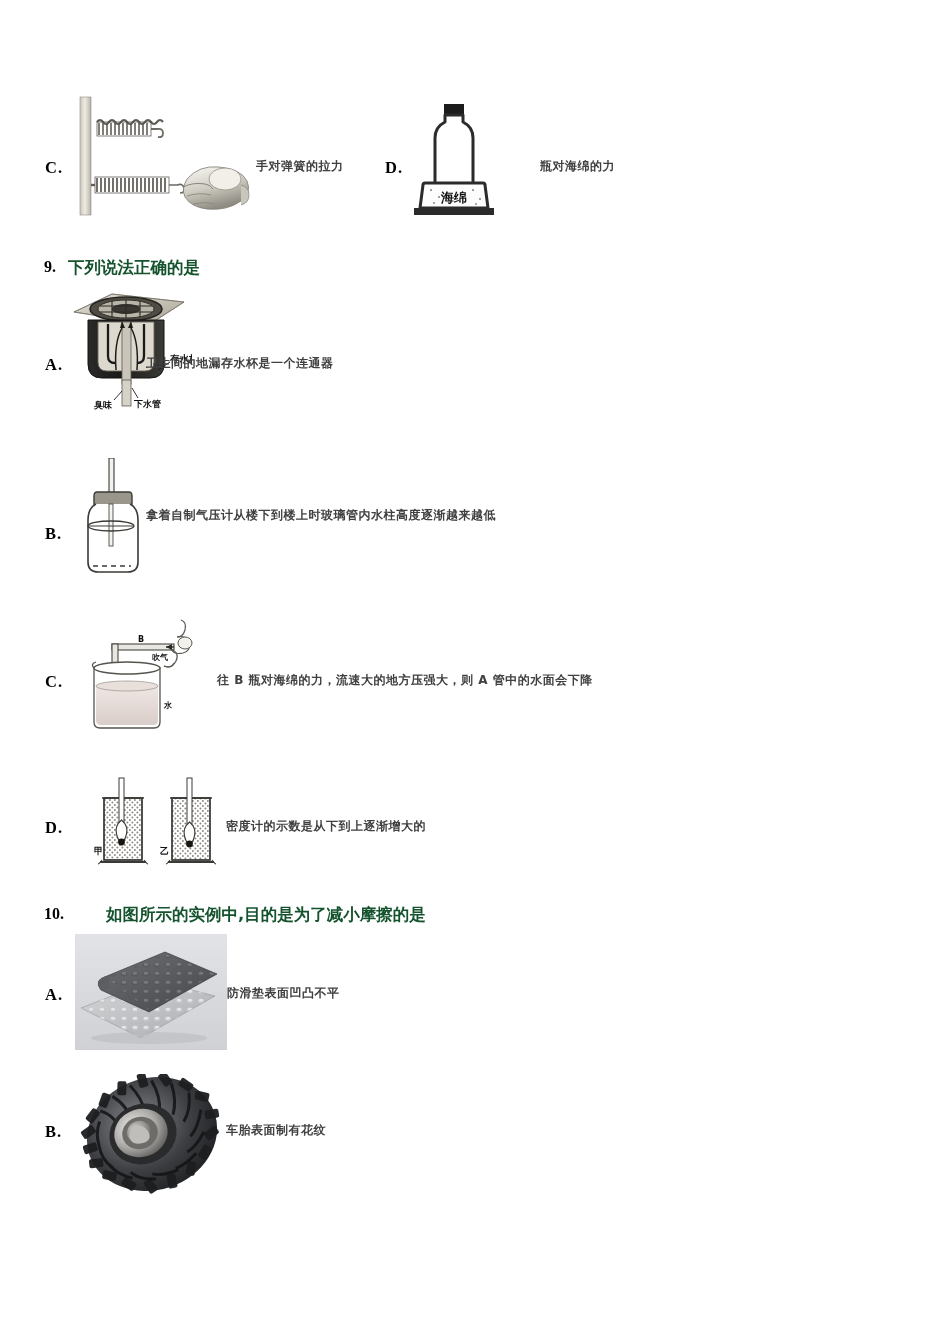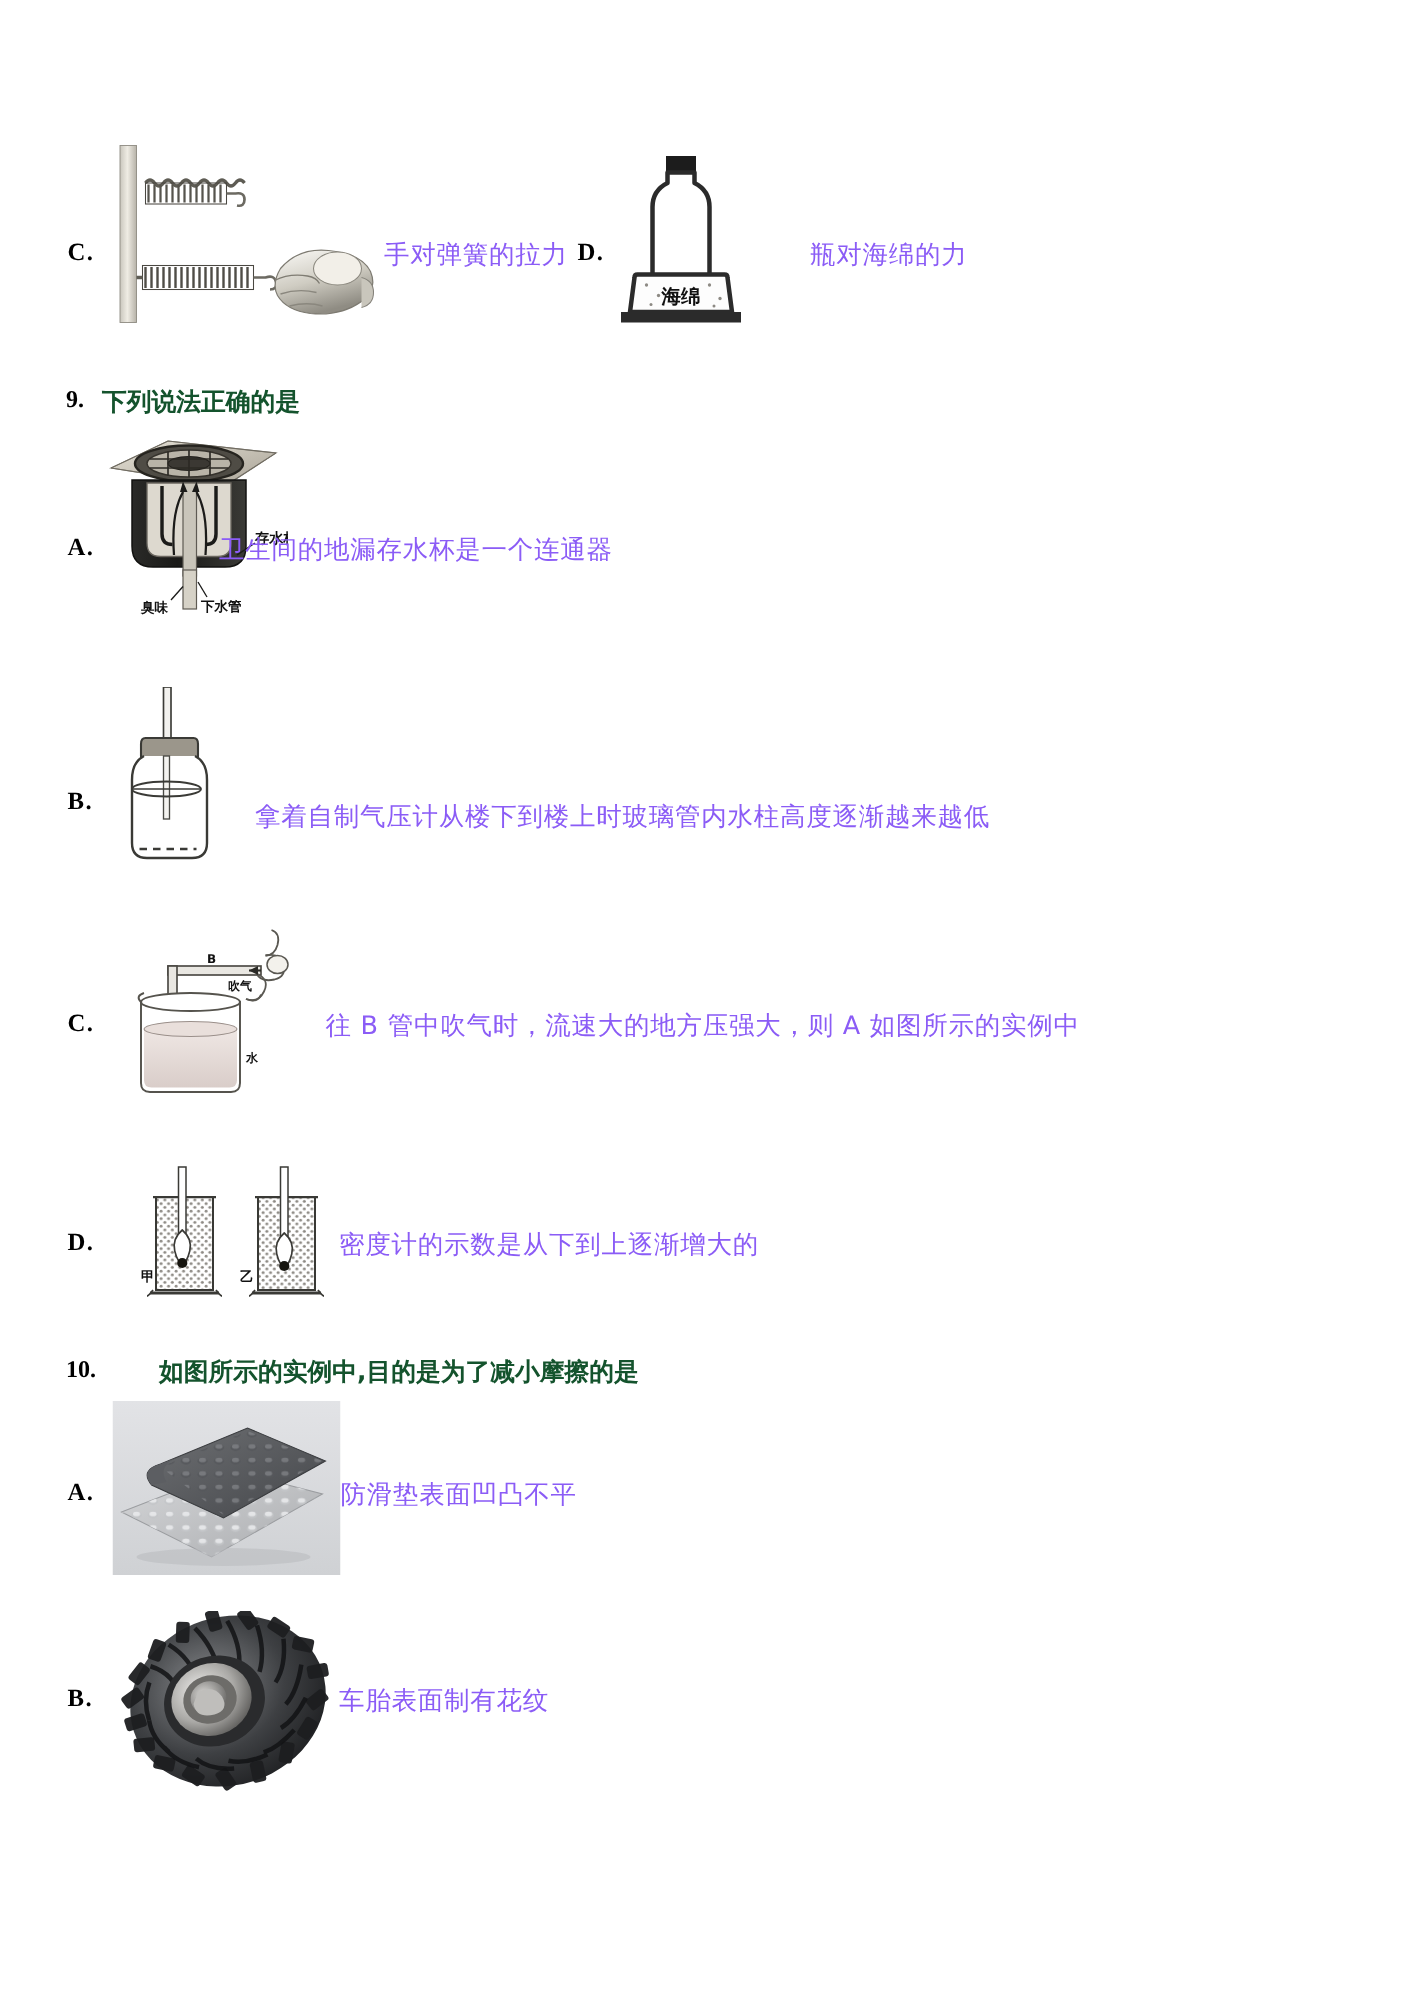--- a/index.html
+++ b/index.html
@@ -22,25 +22,25 @@
   
   .opt-label {
     font-family: "Liberation Serif", "DejaVu Serif", serif;
     font-weight: bold;
     font-size: 16.5px;
     letter-spacing: 1px;
     white-space: nowrap;
   }
   .cn {
     font-family: "DejaVu Sans", "Liberation Sans", sans-serif;
-    font-weight: normal;
-    font-size: 17px;
+    font-weight: bold;
+    font-size: 12px;
     letter-spacing: 0.5px;
     white-space: nowrap;
-    color: #8b5cf6;
+    color: #404040;
   }
   .qnum {
     font-family: "Liberation Serif", "DejaVu Serif", serif;
     font-weight: bold;
     font-size: 16px;
     white-space: nowrap;
   }
   .qtext {
     font-family: "DejaVu Sans", "Liberation Sans", sans-serif;
     font-weight: bold;
@@ -227,21 +227,21 @@
 
       <ellipse cx="28" cy="68" rx="23" ry="5" fill="none" stroke="#3a3a36" stroke-width="1.3"></ellipse>
       <path d="M5,68 h46" stroke="#3a3a36" stroke-width="1.1"></path>
 
       <g stroke="#3a3a36" stroke-width="1.6" stroke-dasharray="5 4">
         <path d="M10,108 h38"></path>
       </g>
     </svg>
   </div>
 
-  <div class="abs cn" style="left:146px; top:533px;margin-left:24px;">拿着自制气压计从楼下到楼上时玻璃管内水柱高度逐渐越来越低</div>
+  <div class="abs cn" style="left:146px; top:507px;">拿着自制气压计从楼下到楼上时玻璃管内水柱高度逐渐越来越低</div>
 
   <div class="abs opt-label" style="left:45px; top:672px;">C.</div>
 
   <div class="fig" style="left:86px; top:616px; width:124px; height:120px;">
     <svg width="124" height="120" viewBox="0 0 124 120">
       <defs>
         <linearGradient id="liqg" x1="0" y1="0" x2="0" y2="1">
           <stop offset="0%" stop-color="#efe7e4"></stop>
           <stop offset="100%" stop-color="#d9cdc9"></stop>
         </linearGradient>
@@ -271,21 +271,21 @@
         <path d="M78,50 q8,3 10,-3"></path>
       </g>
       <ellipse cx="99" cy="27" rx="7" ry="6" fill="#f3f1ec" stroke="#5a5852" stroke-width="1"></ellipse>
 
       <path d="M88,31 L80,31" stroke="#2b2a26" stroke-width="1.4"></path>
       <path d="M80,31 l6,-3 v6 z" fill="#2b2a26"></path>
       <text x="66" y="44" class="tiny-cn" font-size="8" fill="#111">吹气</text>
     </svg>
   </div>
 
-  <div class="abs cn" style="left:217px; top:672px;">往 B 管中吹气时，流速大的地方压强大，则 A 如图所示的实例中</div>
+  <div class="abs cn" style="left:217px; top:672px;">往 B 瓶对海绵的力，流速大的地方压强大，则 A 管中的水面会下降</div>
 
   <div class="abs opt-label" style="left:45px; top:818px;">D.</div>
 
   <div class="fig" style="left:86px; top:776px; width:140px; height:92px;">
     <svg width="140" height="92" viewBox="0 0 140 92">
       <defs>
         <pattern id="dots" width="5" height="5" patternUnits="userSpaceOnUse">
           <circle cx="1.4" cy="1.4" r="1" fill="#8d8a84"></circle>
           <circle cx="3.9" cy="3.9" r="1" fill="#8d8a84"></circle>
         </pattern>

